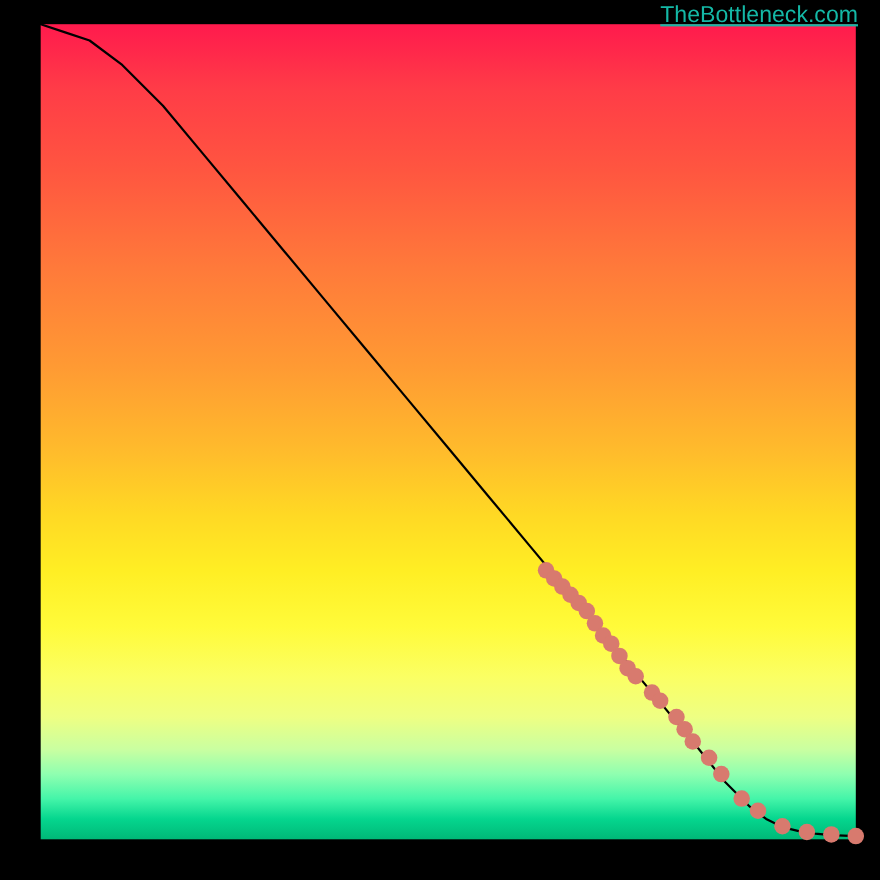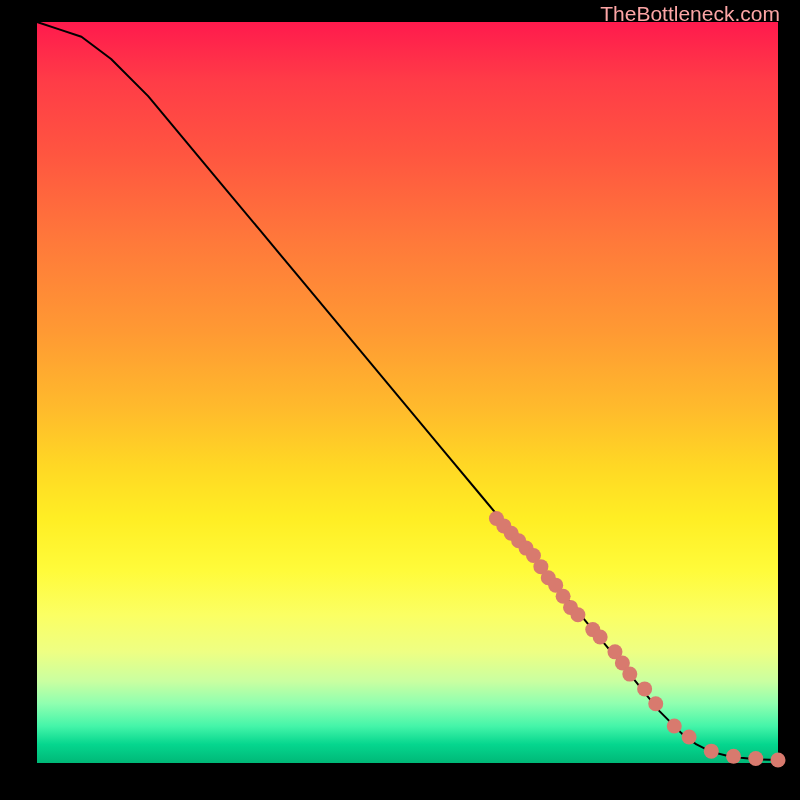--- a/index.html
+++ b/index.html
@@ -41,24 +41,25 @@
       #8fffb0 92%,
       #45f5a9 95%,
       #05d68e 97.5%,
       #00b877 100%
     );
   }
   .watermark {
     position: absolute;
     top: 2px;
     right: 20px;
-    color: #fca5a5;
+    color: #14b8a6;
     font-size: 21px;
     font-weight: 500;
     letter-spacing: 0px;
+    text-decoration: underline;
   }
   svg.curve {
     position: absolute;
     left: 37px;
     top: 22px;
     width: 741px;
     height: 741px;
     overflow: visible;
   }
   .line-main {

